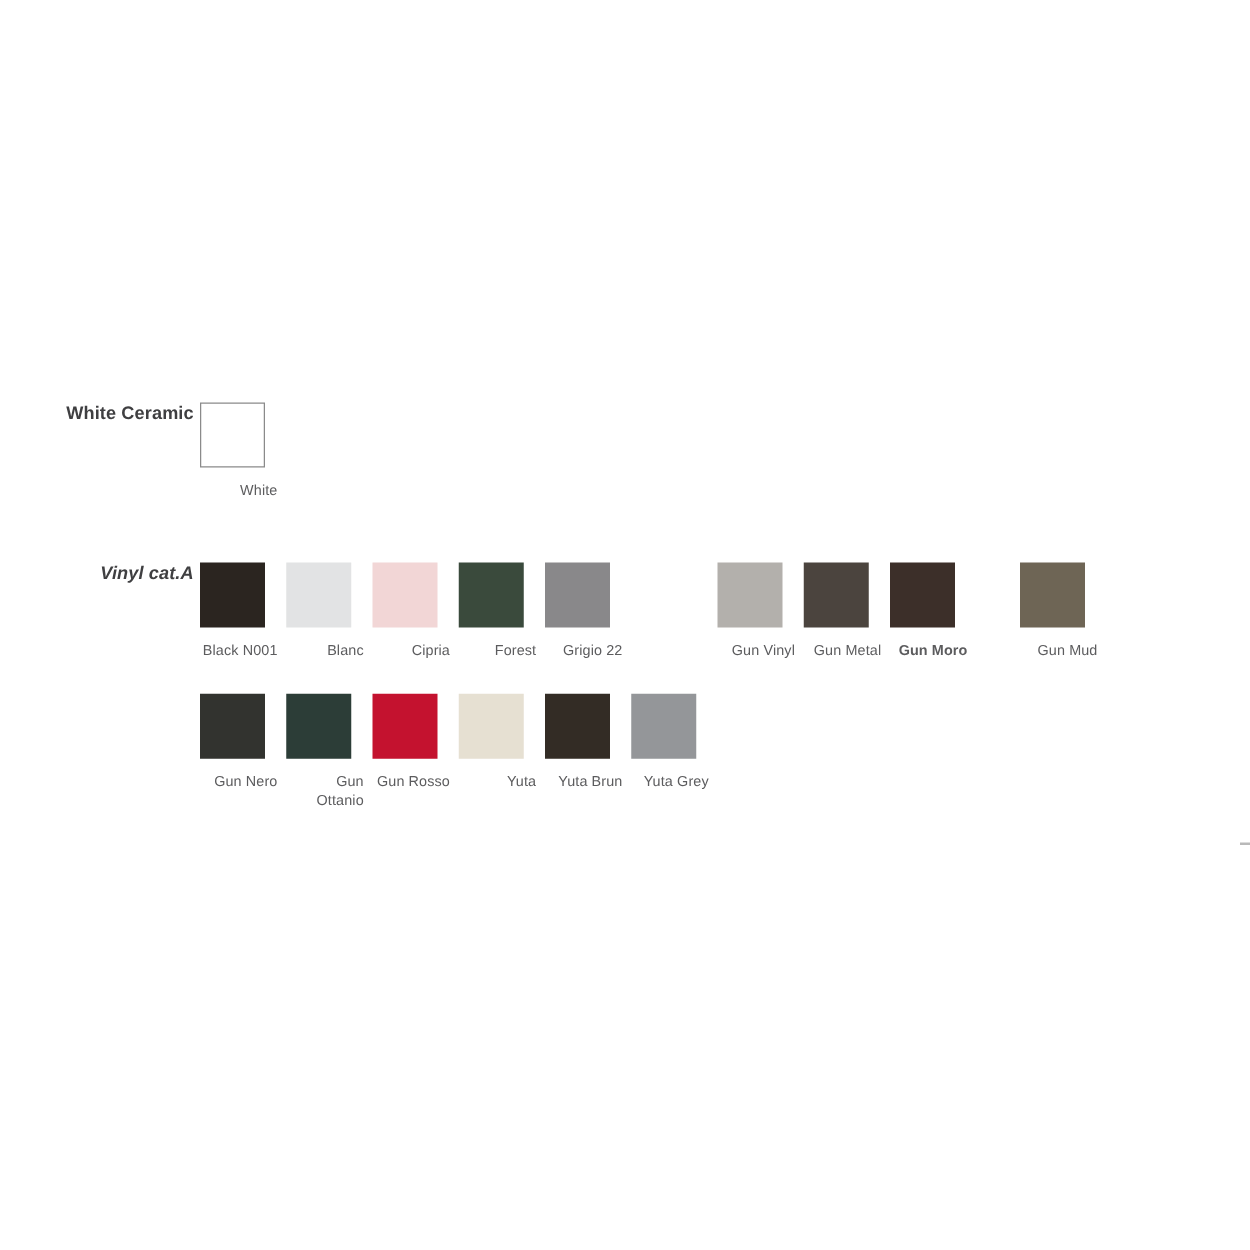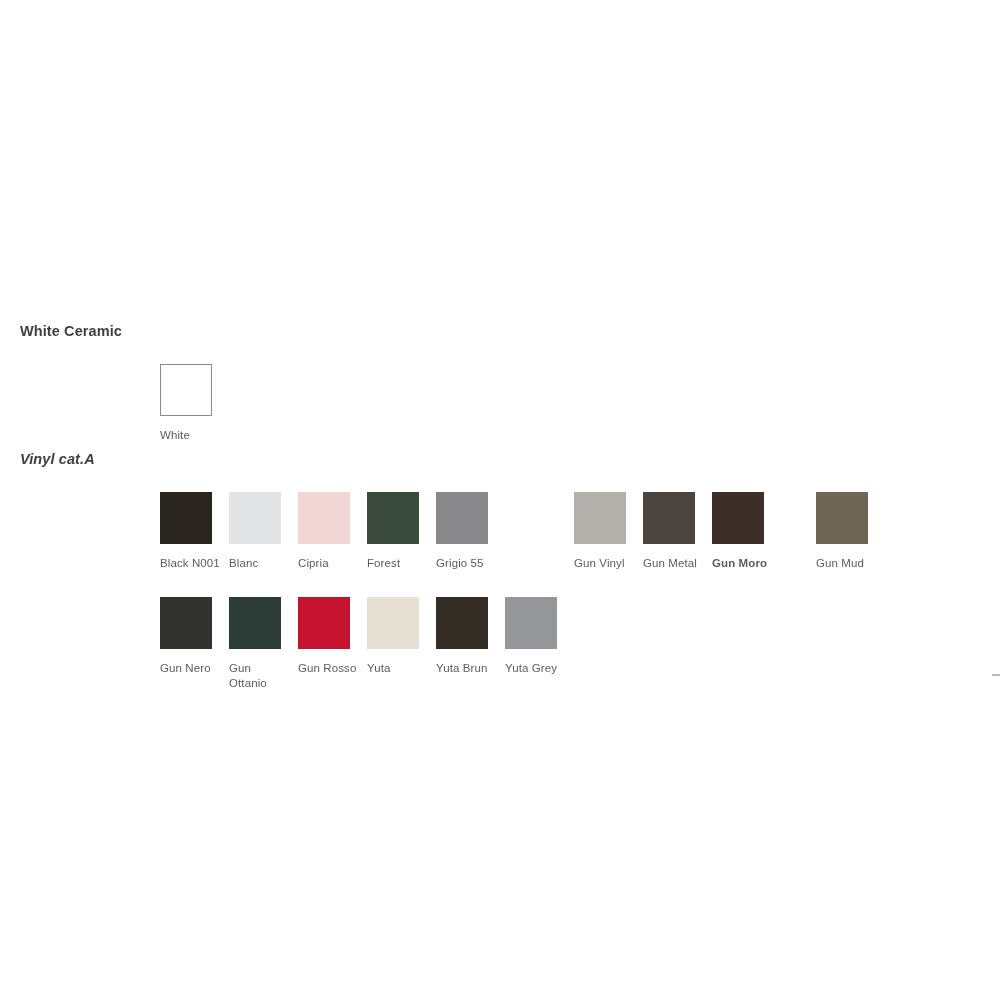--- a/index.html
+++ b/index.html
@@ -14,20 +14,21 @@
     font-family: "Liberation Sans", sans-serif;
     overflow: hidden;
   }
   .page {
     position: absolute;
     left: 0;
     top: 0;
     width: 800px;
     height: 1000px;
     background: #ffffff;
+    text-align: right;
   }
 
   
   .section {
     position: absolute;
     left: 0;
     width: 1000px;
   }
   #section-white-ceramic { top: 322px; }
   #section-vinyl-a { top: 450px; }
@@ -59,21 +60,20 @@
 
   .swatch-row {
     position: relative;
     height: 105px;
   }
 
   .swatch-cell {
     position: absolute;
     top: 0;
     width: 69px;
-    margin-top: 42px;
   }
 
   .chip {
     width: 52px;
     height: 52px;
     display: block;
     box-sizing: border-box;
   }
   .chip.bordered {
     border: 1px solid #8a8a8a;
@@ -133,21 +133,21 @@
         <div class="swatch-cell" style="left:138px;">
           <span class="chip" style="background:#f2d6d6;"></span>
           <div class="chip-label">Cipria</div>
         </div>
         <div class="swatch-cell" style="left:207px;">
           <span class="chip" style="background:#3a4a3c;"></span>
           <div class="chip-label">Forest</div>
         </div>
         <div class="swatch-cell" style="left:276px;">
           <span class="chip" style="background:#89888a;"></span>
-          <div class="chip-label">Grigio 55</div>
+          <div class="chip-label">Grigio 22</div>
         </div>
         <div class="swatch-cell" style="left:414px;">
           <span class="chip" style="background:#b3b0ac;"></span>
           <div class="chip-label">Gun Vinyl</div>
         </div>
         <div class="swatch-cell" style="left:483px;">
           <span class="chip" style="background:#4b443e;"></span>
           <div class="chip-label">Gun Metal</div>
         </div>
         <div class="swatch-cell" style="left:552px;font-weight:bold;">

